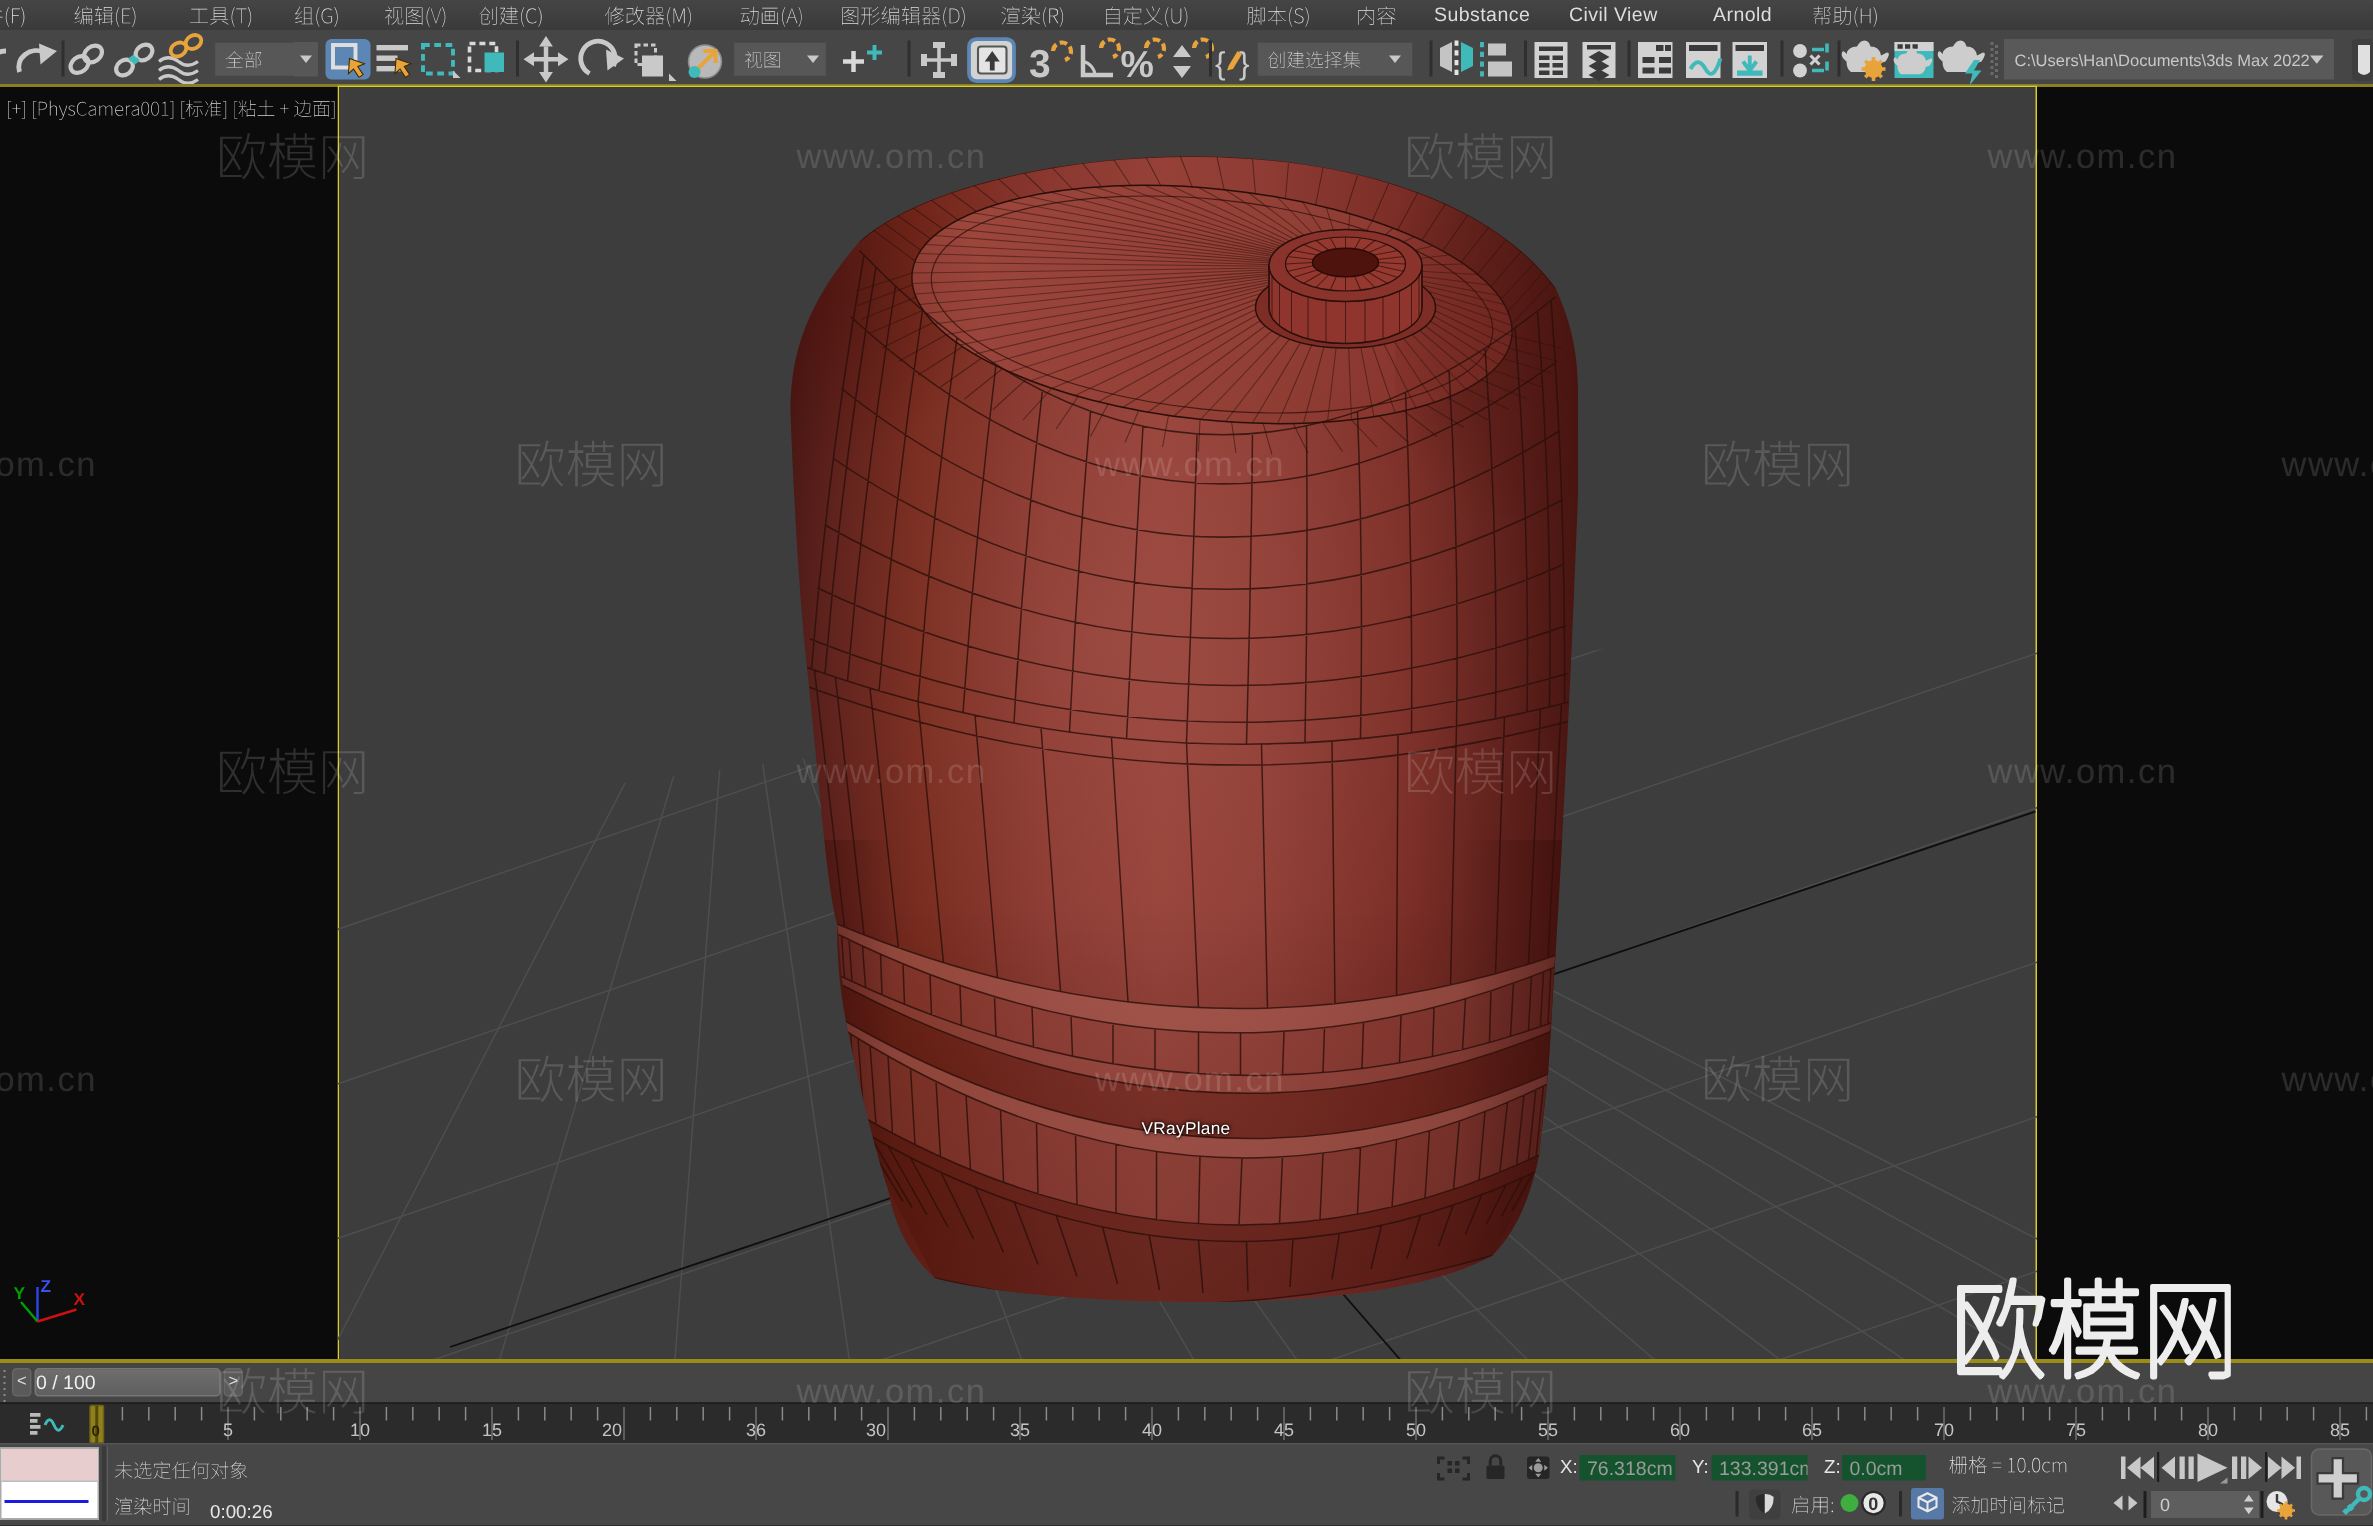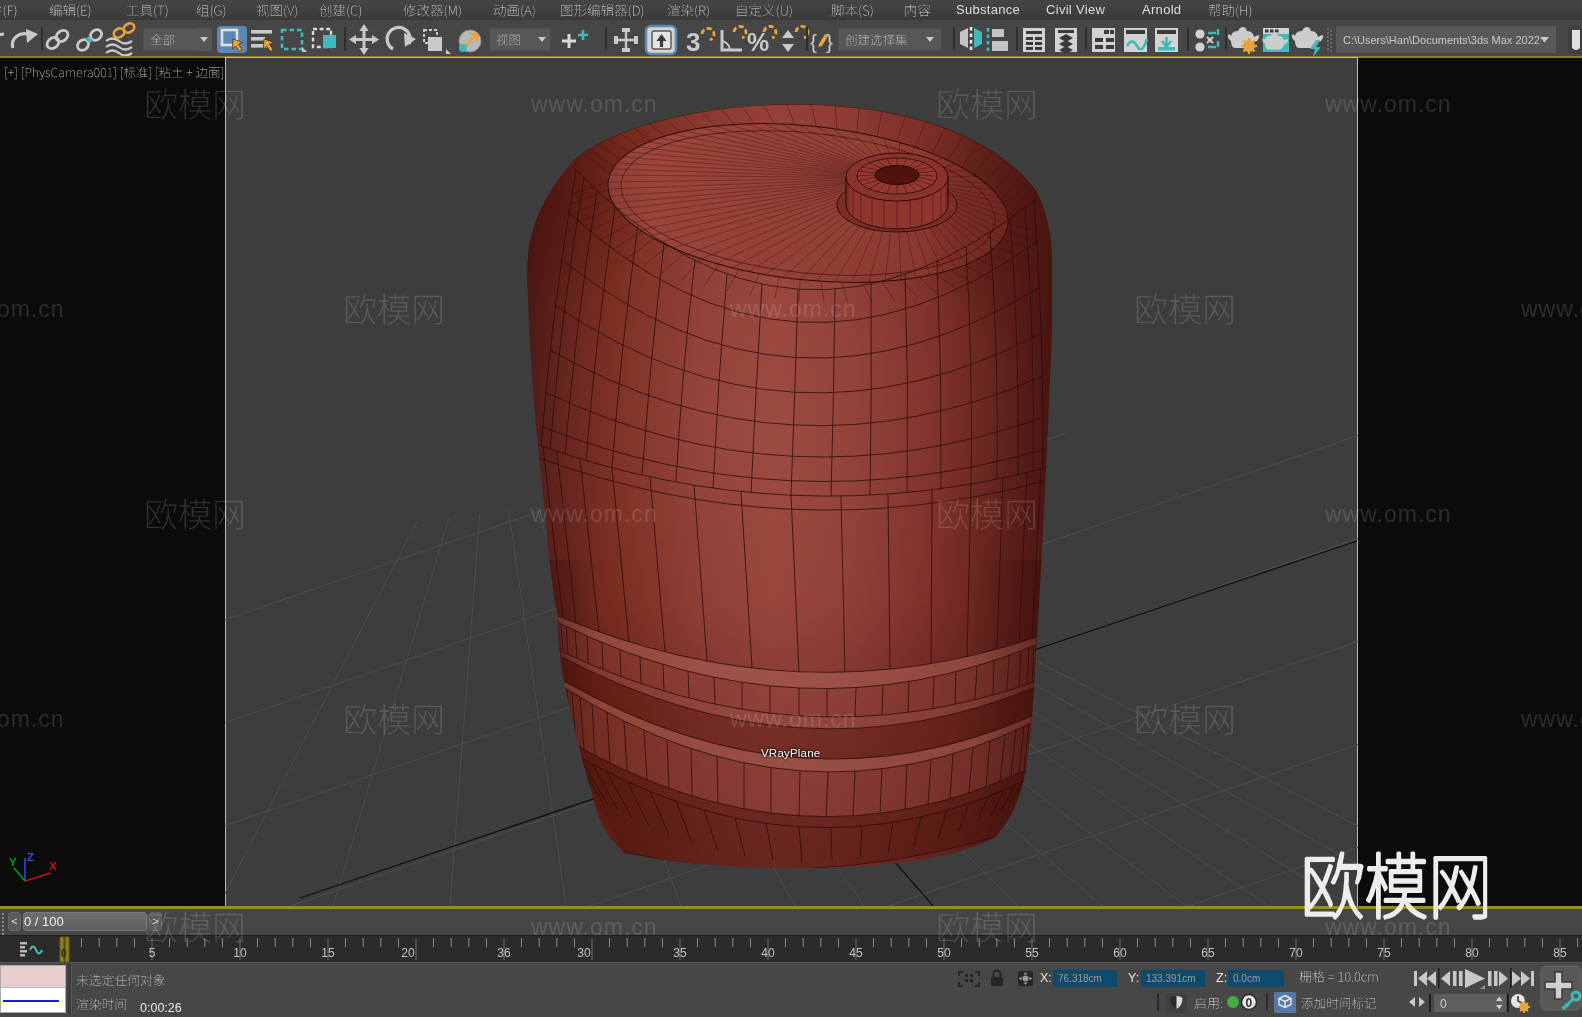--- a/index.html
+++ b/index.html
@@ -17,22 +17,22 @@
 .oliveB { left:0; top:906px; width:1582px; height:3px; background:#9a8b1d; }
 .ts { left:0; top:909px; width:1582px; height:26px; background:#454545; }
 .tsbtn { position:absolute; top:3px; width:13px; height:19px; background:#5a5a5a;
   border:1px solid #666; border-radius:3px; color:#ddd; font-size:11px; text-align:center; line-height:17px; }
 .tstrack { position:absolute; left:23px; top:3px; width:124px; height:19px;
   background:linear-gradient(#6e6e6e,#5f5f5f); border:1px solid #777; border-radius:3px;
   color:#f0f0f0; font-size:13px; line-height:17px; }
 .tb { left:0; top:935px; width:1582px; height:27px; background:#2b2b2b; border-top:1px solid #1e1e1e; }
 .rnum { position:absolute; top:10px; width:40px; text-align:center; font-size:12px; color:#c4c4c4; }
 .sb { left:0; top:962px; width:1582px; height:55px; background:#474747; border-top:1px solid #555; }
-.field { position:absolute; top:7px; height:17px; background:#0c4a6e; color:#9b9b9b;
-  font-size:10px; line-height:17px; padding-left:5px; overflow:hidden; }
+.field { position:absolute; top:7px; height:17px; background:#14532d; color:#9b9b9b;
+  font-size:13px; line-height:17px; padding-left:5px; overflow:hidden; }
 .white { color:#e6e6e6; font-size:12.5px; position:absolute; }
 .grip { position:absolute; width:5px; background-image:radial-gradient(#8a8a8a 28%, transparent 32%);
   background-size:4px 4px; }
 .vrp { position:absolute; left:761px; top:719px; font-size:11.5px; color:#fff;
   text-shadow:0 0 3px #000, 0 0 2px #000; letter-spacing:0.2px;margin-top:28px; }
 </style></head><body>
 <div id="root">
   <div class="abs menubar">
     <div class="mtxt" style="left:956px">Substance</div>
     <div class="mtxt" style="left:1046px">Civil&nbsp;View</div>

